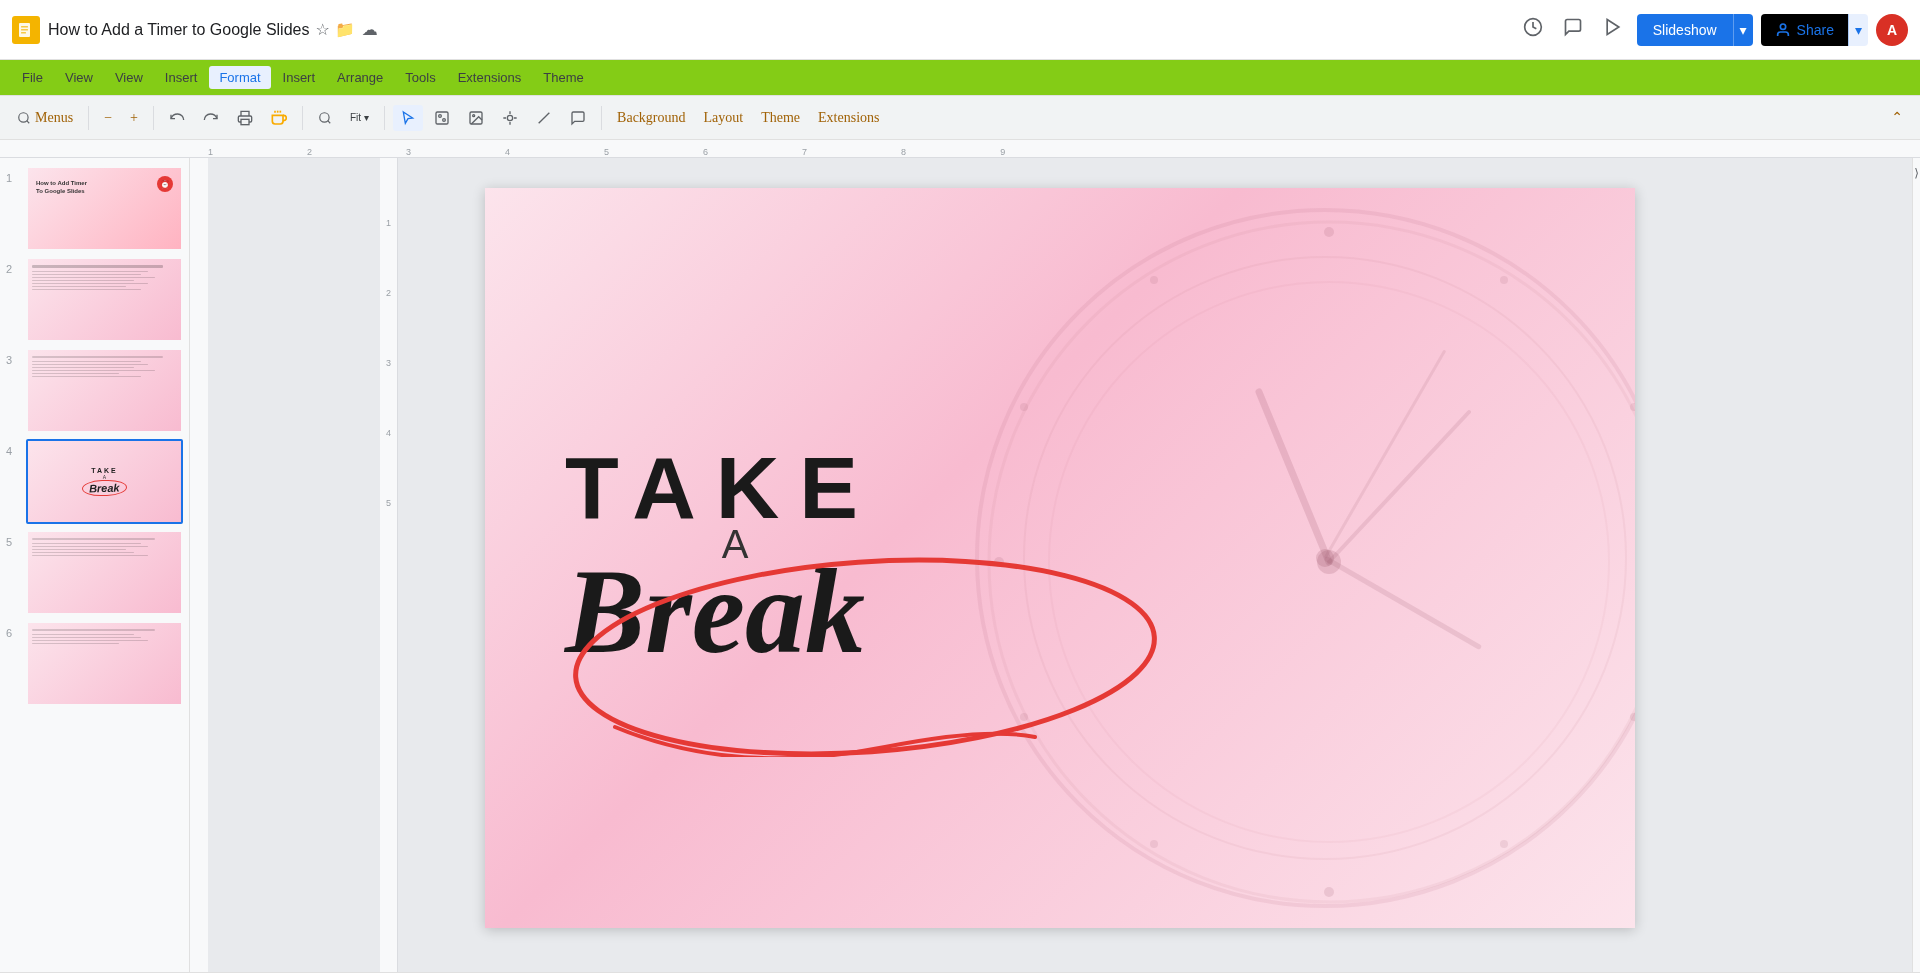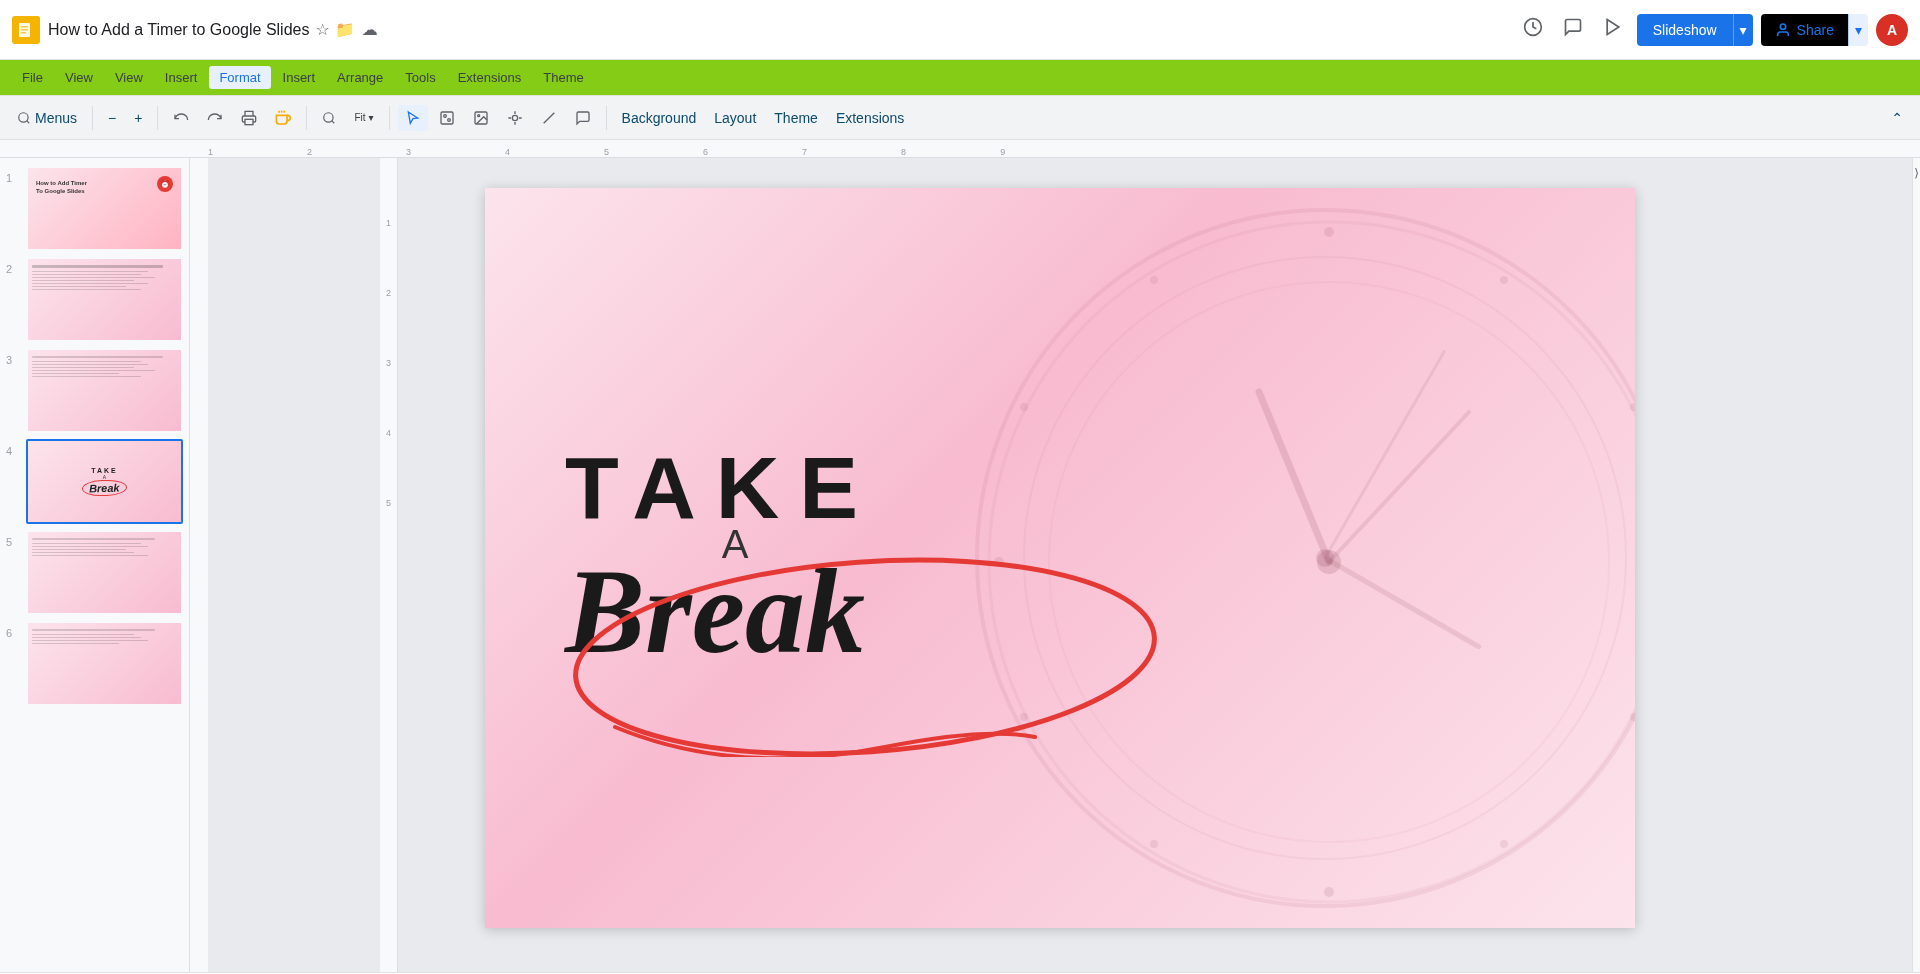--- a/index.html
+++ b/index.html
@@ -74,21 +74,21 @@
       display: flex;
       align-items: center;
       height: 44px;
       background: #f1f3f4;
       padding: 0 10px;
       border-bottom: 1px solid #e0e0e0;
       gap: 4px;
     }
     .toolbar-btn {
       background: none; border: none; cursor: pointer; padding: 5px 7px;
-      border-radius: 3px; color: #0c4a6e; font-size: 14px; display: flex; align-items: center; gap: 2px;
+      border-radius: 3px; color: #a16207; font-size: 14px; display: flex; align-items: center; gap: 2px; font-family: Liberation Serif, serif;
     }
     .toolbar-separator { width: 1px; height: 24px; background: #dadce0; margin: 0 4px; }
     #zoom-btn { display: flex; align-items: center; gap: 3px; background: none; border: 1px solid transparent; border-radius: 3px; padding: 3px 6px; cursor: pointer; font-size: 10px; color: #3c4043; }
 
     
     #main-area { display: flex; height: calc(974px - 60px - 36px - 44px - 20px); }
     
     
     #ruler-top {
       height: 18px;

